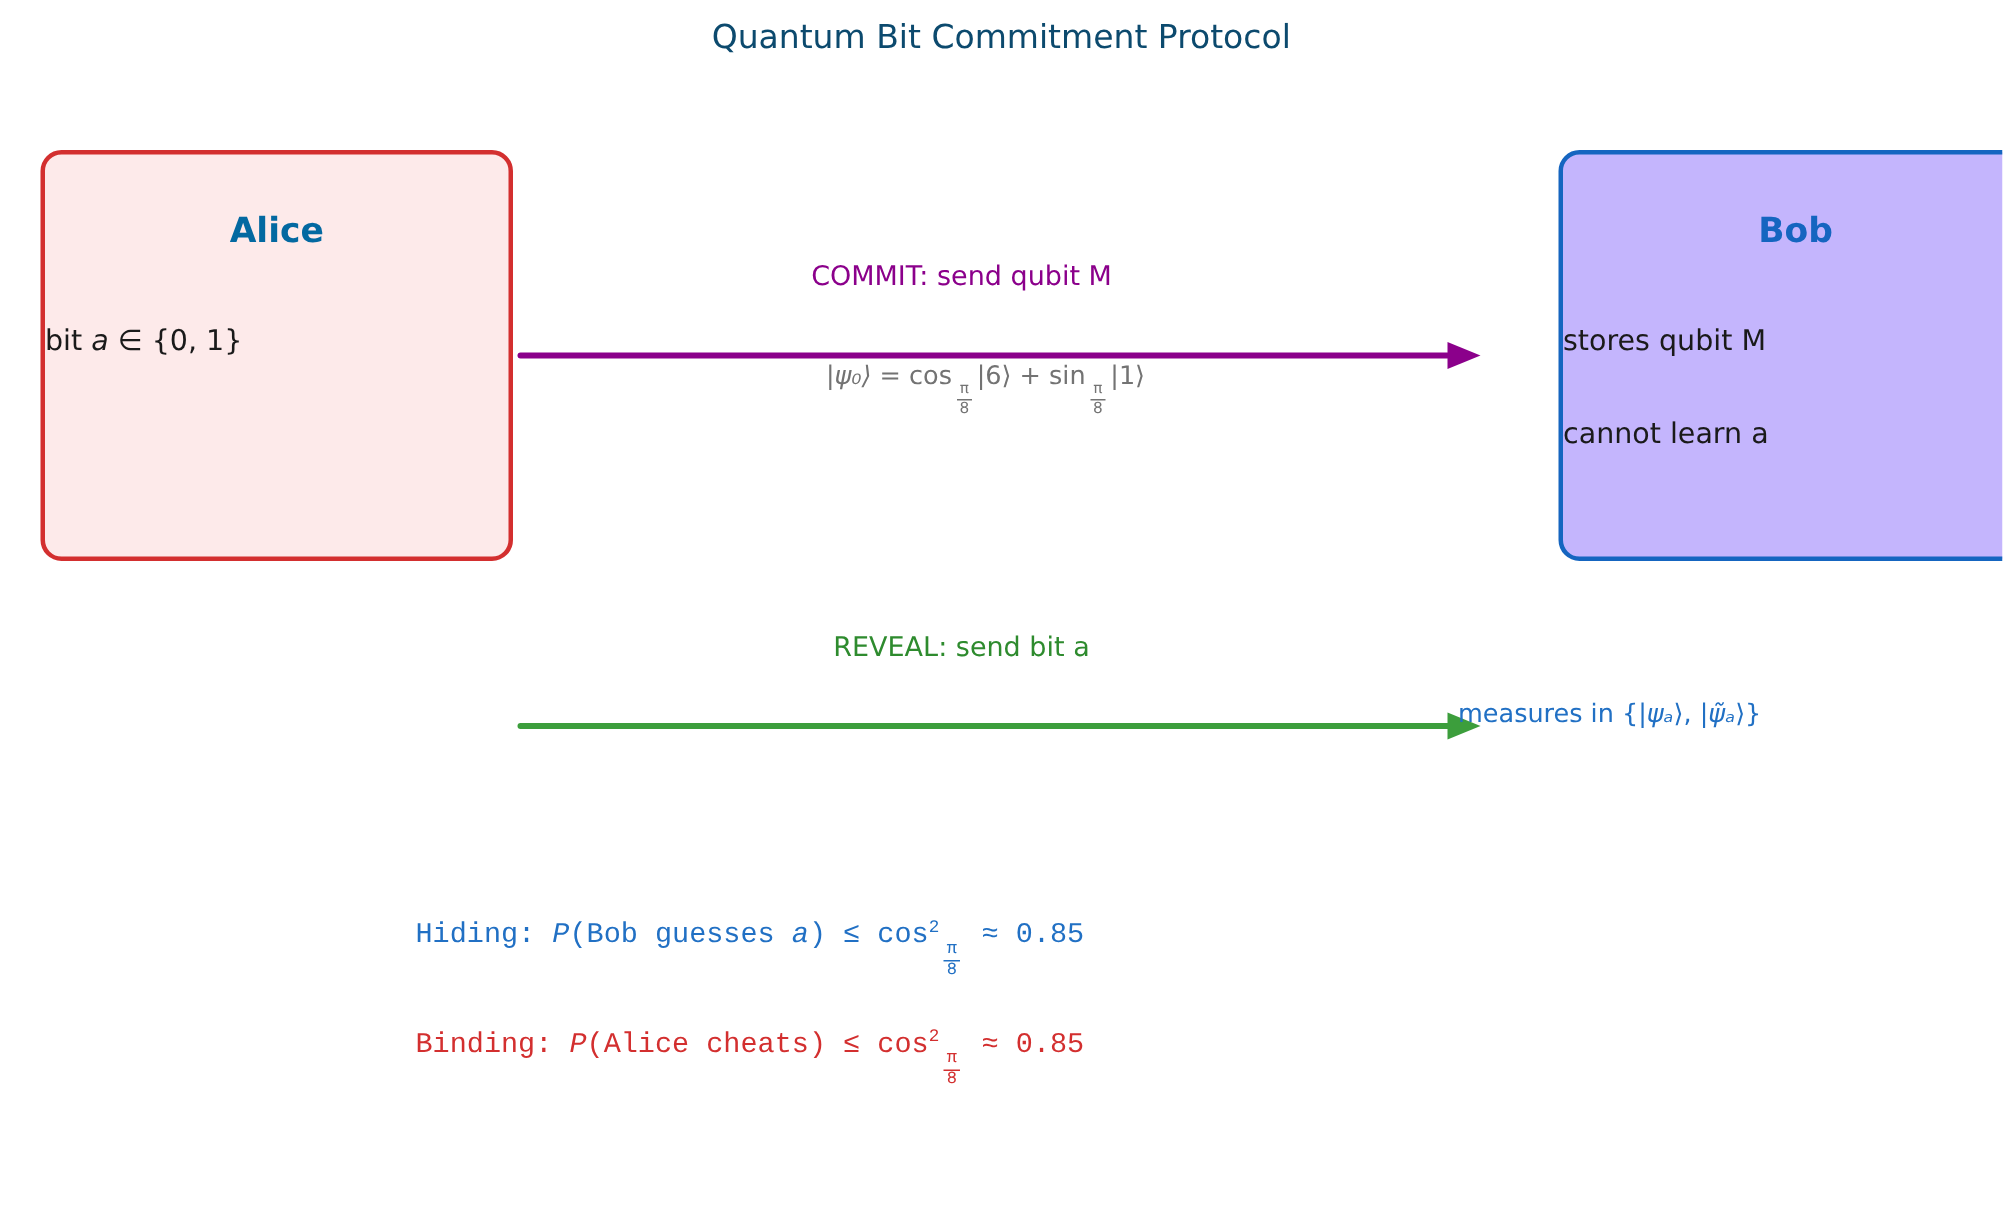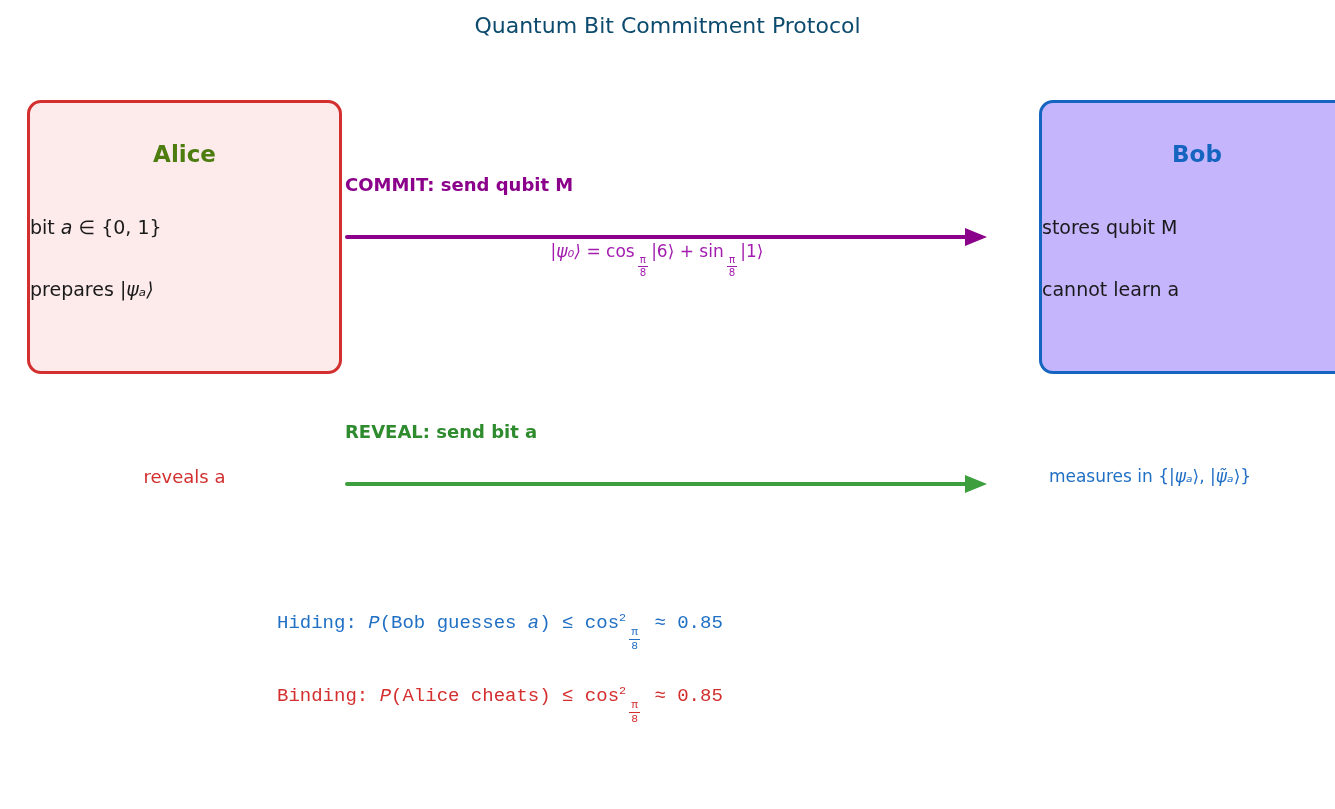--- a/index.html
+++ b/index.html
@@ -7,45 +7,45 @@
   .stage{position:relative;width:1335px;height:809px;background:#ffffff;overflow:hidden;}
 
   .diagram-title{position:absolute;left:0;top:13px;width:1335px;text-align:center;
     font-size:22px;color:#0c4a6e;}
 
   .box{position:absolute;top:100px;height:274px;box-sizing:border-box;border-radius:14px;}
   .alice-box{left:27px;width:315px;border:3.5px solid #d32f2f;background:#fdeaea;}
   .bob-box{left:1039px;width:316px;border:3.5px solid #1565c0;background:#c4b5fd;}
   .box-title{position:absolute;left:0;right:0;top:38px;text-align:center;
     font-weight:bold;font-size:23px;}
-  .alice-box .box-title{color:#4d7c0f;}
+  .alice-box .box-title{color:#0369a1;}
   .bob-box .box-title{color:#1565c0;}
   .box-line{position:absolute;left:0;right:0;text-align:left;font-size:19px;color:#1a1a1a;}
   .box-line.l1{top:113px;}
   .box-line.l2{top:175px;}
 
-  .channel-label{position:absolute;left:345px;width:624px;text-align:left;
-    font-weight:bold;font-size:18px;}
+  .channel-label{position:absolute;left:329px;width:624px;text-align:center;
+    font-weight:normal;font-size:18px;}
   .commit-label{top:174px;color:#8b008b;}
   .reveal-label{top:421px;color:#2e8b2e;}
 
   .arrow-line{position:absolute;left:345px;width:622px;height:4px;border-radius:2px;}
   .commit-line{top:235px;background:#8b008b;}
   .reveal-line{top:482px;background:#3c9e3c;}
   .arrow-head{position:absolute;left:965px;width:0;height:0;
     border-top:9px solid transparent;border-bottom:9px solid transparent;}
   .commit-head{top:228px;border-left:22px solid #8b008b;}
   .reveal-head{top:475px;border-left:22px solid #3c9e3c;}
 
   .commit-formula{position:absolute;left:345px;top:241px;width:624px;text-align:center;
-    font-size:17px;color:#a21caf;}
+    font-size:17px;color:#737373;}
 
   .reveals-a{position:absolute;left:27px;top:466px;width:315px;text-align:center;
     font-size:18px;color:#d32f2f;}
-  .measures{position:absolute;left:972px;top:466px;width:356px;text-align:center;
+  .measures{position:absolute;left:972px;top:466px;width:356px;text-align:left;
     font-size:17px;color:#2170c4;}
 
   .security-line{position:absolute;left:277px;font-size:19px;font-family:Liberation Mono, monospace;}
   .hiding-line{top:611px;color:#2170c4;}
   .binding-line{top:684px;color:#d32f2f;}
 
   .it{font-style:italic;}
   sup{font-size:0.62em;}
   .frac{display:inline-flex;flex-direction:column;align-items:center;line-height:1;
     font-size:0.6em;vertical-align:-0.55em;margin:0 3px;}
@@ -55,21 +55,20 @@
 </head>
 <body>
 
 <div class="stage">
 
   <div class="diagram-title">Quantum Bit Commitment Protocol</div>
 
   <div class="box alice-box">
     <div class="box-title">Alice</div>
     <div class="box-line l1"><span>bit </span><span class="it">a</span><span> ∈ {0, 1}</span></div>
-    <div class="box-line l2"><span>prepares </span><span class="it">|ψₐ⟩</span></div>
   </div>
 
   <div class="box bob-box">
     <div class="box-title">Bob</div>
     <div class="box-line l2">cannot learn a</div>
     <div class="box-line l1">stores qubit M</div>
   </div>
 
   <div class="channel-label commit-label">COMMIT: send qubit M</div>
   <div class="arrow-line commit-line"></div>
@@ -78,21 +77,20 @@
         <span class="num">π</span>
         <span class="den">8</span>
       </span><span>|6⟩ + sin</span><span class="frac">
         <span class="num">π</span>
         <span class="den">8</span>
       </span><span>|1⟩</span></div>
 
   <div class="channel-label reveal-label">REVEAL: send bit a</div>
   <div class="arrow-line reveal-line"></div>
   <div class="arrow-head reveal-head"></div>
-  <div class="reveals-a">reveals a</div>
   <div class="measures"><span>measures in {|</span><span class="it">ψₐ</span><span>⟩, |</span><span class="it">ψ̃ₐ</span><span>⟩}</span></div>
 
   <div class="security-line hiding-line"><span>Hiding: </span><span class="it">P</span><span>(Bob guesses </span><span class="it">a</span><span>) ≤ cos</span><sup>2</sup><span class="frac">
         <span class="num">π</span>
         <span class="den">8</span>
       </span><span> ≈ 0.85</span></div>
 
   <div class="security-line binding-line"><span>Binding: </span><span class="it">P</span><span>(Alice cheats</span><span>) ≤ cos</span><sup>2</sup><span class="frac">
         <span class="num">π</span>
         <span class="den">8</span>

